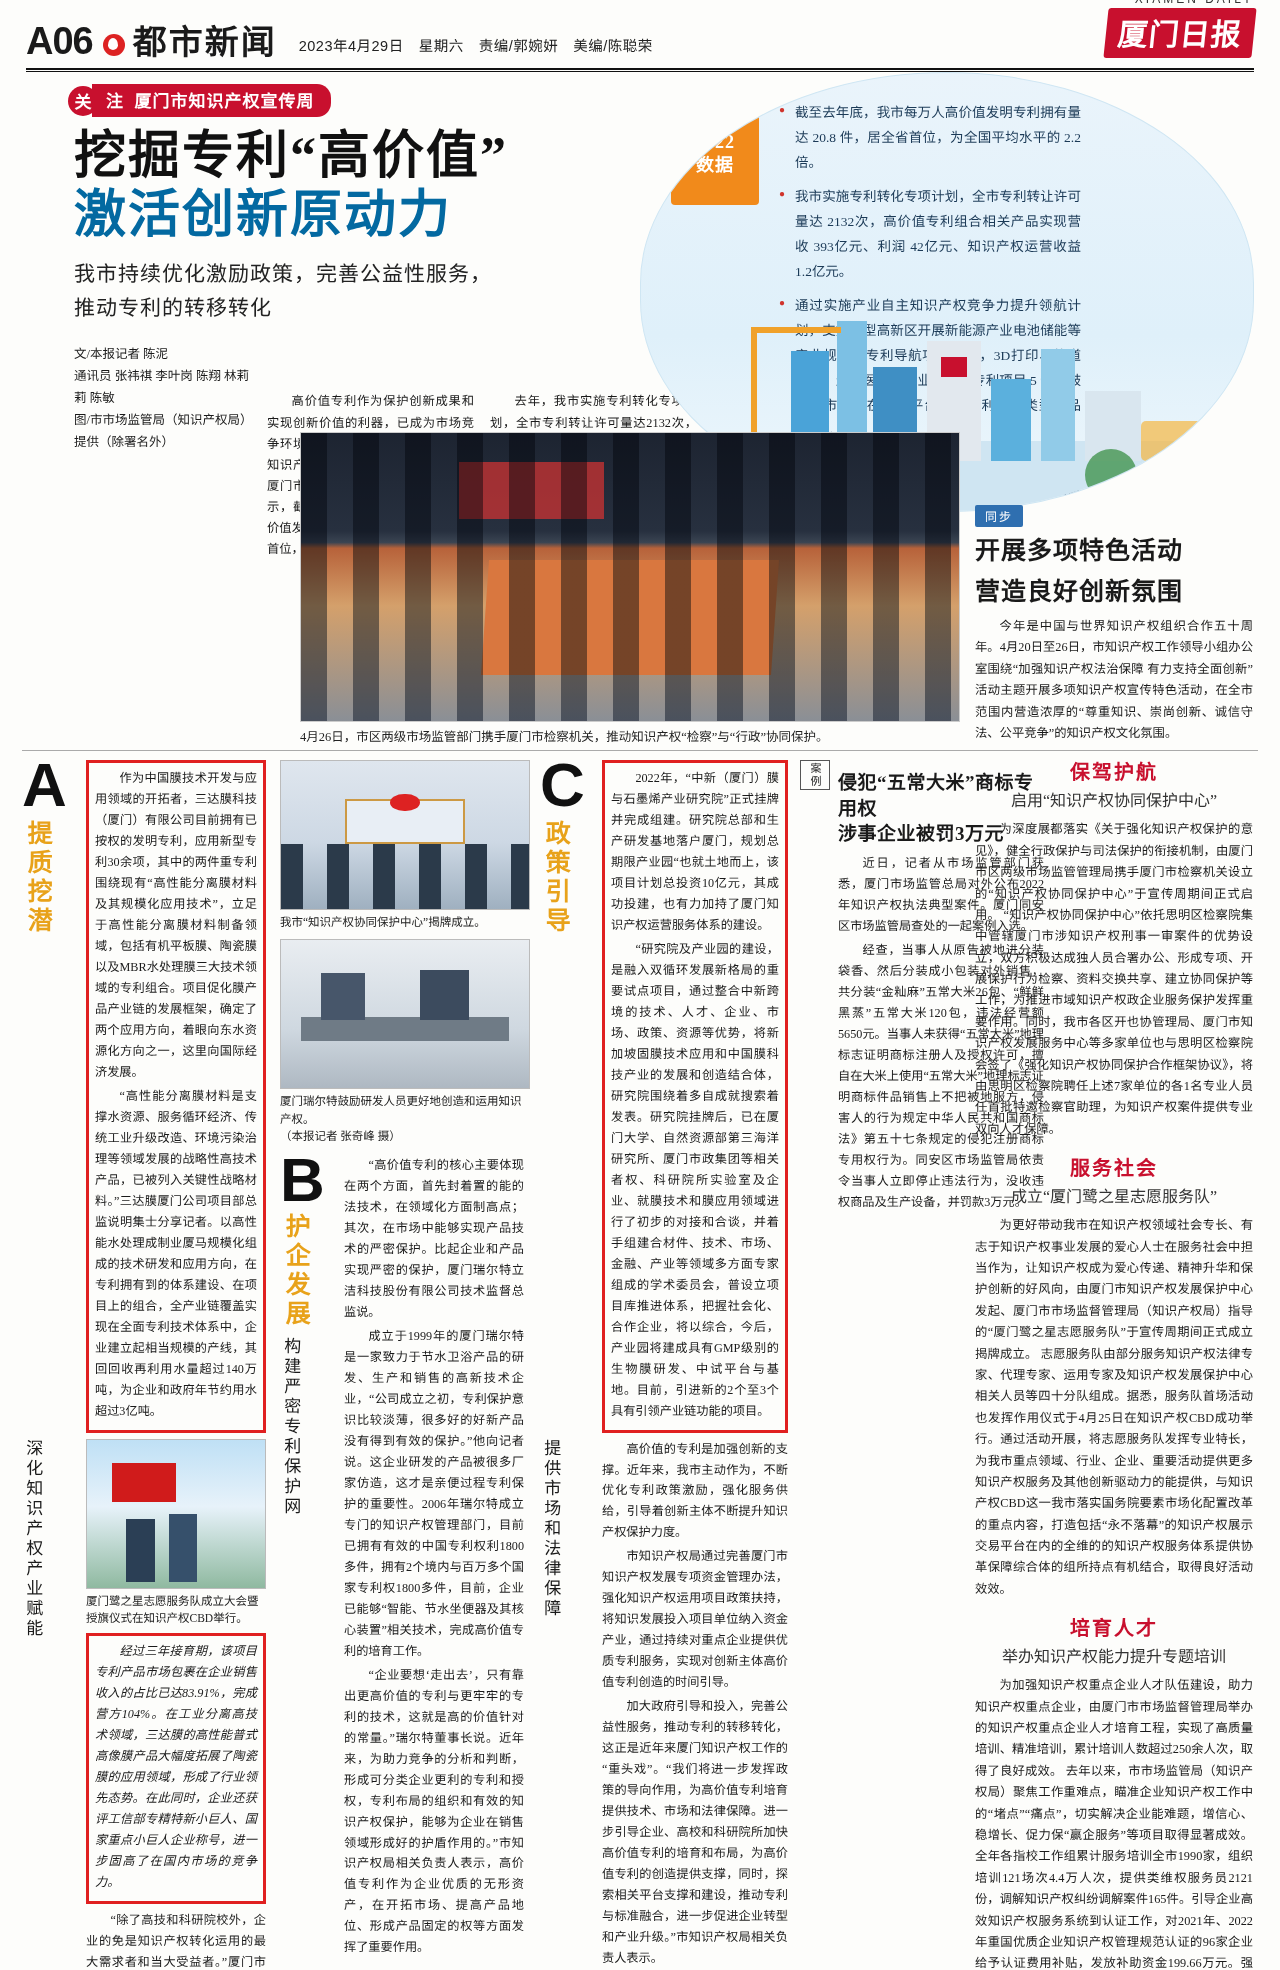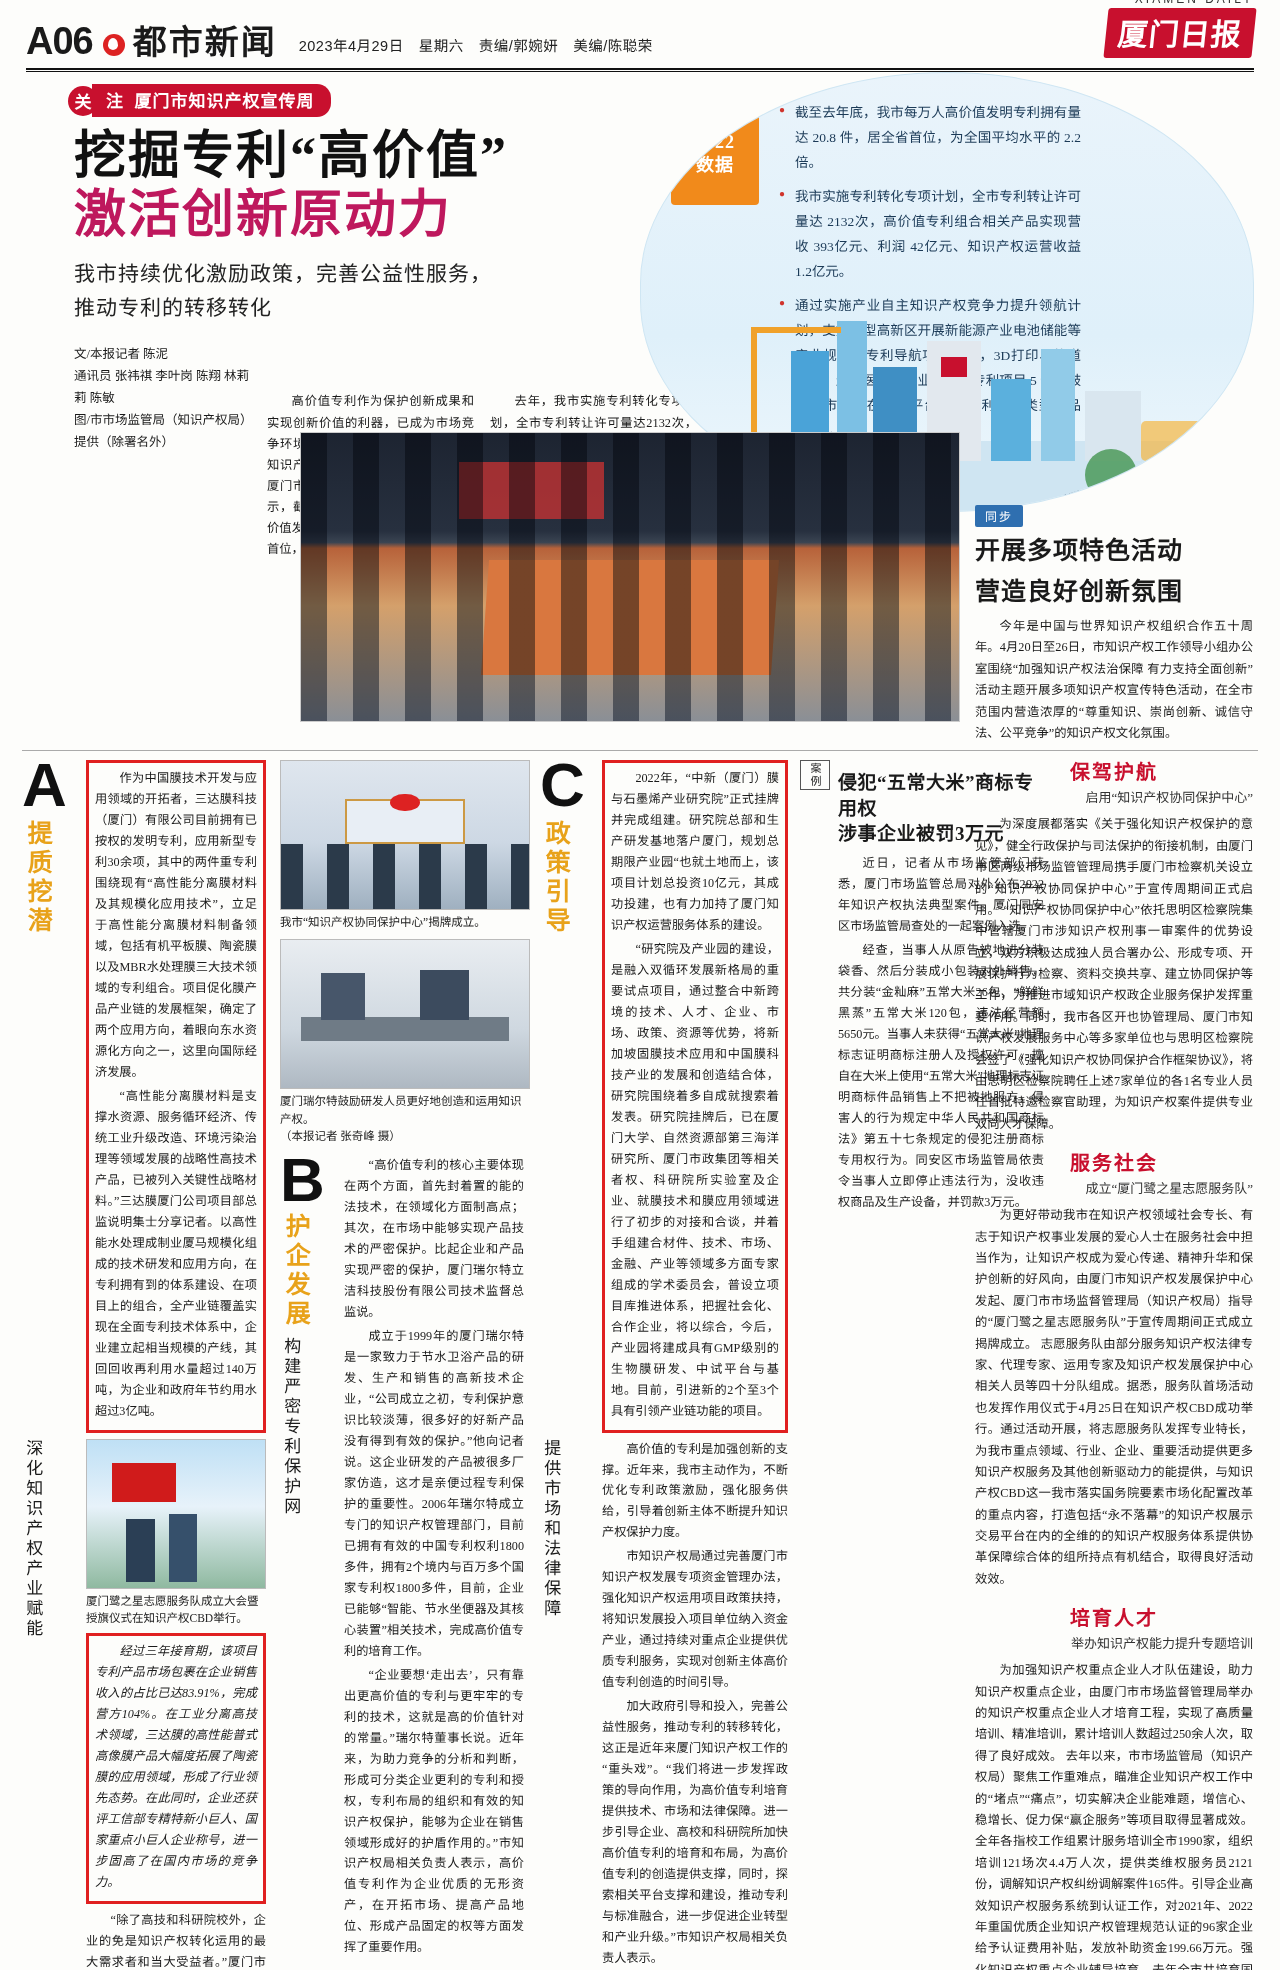--- a/index.html
+++ b/index.html
@@ -32,21 +32,21 @@
   
   .kicker { display:flex; align-items:center; margin:12px 0 0 46px; }
   .kicker-badge { width:30px; height:30px; border-radius:50%; background:#c8102e; color:#fff;
     font-size:17px; font-weight:bold; display:flex; align-items:center; justify-content:center; }
   .kicker-tag { background:#c8102e; color:#fff; font-size:17px; font-weight:bold; padding:3px 16px 5px 14px;
     border-radius:0 14px 14px 0; margin-left:-6px; letter-spacing:1px; }
 
   
   .headline-wrap { margin:10px 0 0 52px; width:600px; }
   .hl1 { font-size:52px; font-weight:bold; letter-spacing:2px; line-height:1.12; color:#111; }
-  .hl2 { font-size:52px; font-weight:bold; letter-spacing:2px; line-height:1.15; color:#be185d; }
+  .hl2 { font-size:52px; font-weight:bold; letter-spacing:2px; line-height:1.15; color:#0369a1; }
   .subhl { font-size:21px; line-height:1.5; margin-top:14px; letter-spacing:1px; color:#222; }
 
   
   .byline { margin:20px 0 0 52px; width:175px; font-size:12.5px; line-height:1.75; }
 
   
   .lead-cols { display:flex; margin:6px 0 0 52px; width:620px; gap:16px; }
   .lead-col { width:auto; flex:1; font-size:12.3px; line-height:1.72; text-align:justify; }
   .lead-col p { margin:0 0 2px 0; text-indent:2em; }
 
@@ -70,21 +70,21 @@
   .main-photo { position:absolute; left:300px; top:432px; width:660px; height:290px; border:1px solid #ccc; overflow:hidden; background:#2b2f3a; }
   .photo-cap { position:absolute; left:300px; top:726px; width:660px; font-size:12.5px; color:#222; }
 
   
   .sync-col { position:absolute; left:975px; top:505px; width:278px; }
   .sync-tag { display:inline-block; background:#2f6fb0; color:#fff; font-size:12px; padding:2px 10px; border-radius:2px; letter-spacing:2px; }
   .sync-h1 { font-size:25px; font-weight:bold; line-height:1.3; margin-top:8px; letter-spacing:1px; }
   .sync-body { font-size:12.3px; line-height:1.74; text-align:justify; margin-top:8px; }
   .sync-body p { margin:0 0 3px 0; text-indent:2em; }
   .sub-h { text-align:center; font-size:20px; font-weight:bold; color:#c8102e; margin:12px 0 2px 0; letter-spacing:2px; }
-  .sub-sh { text-align:right; font-size:13px; color:#333; margin-bottom:6px; }
+  .sub-sh { text-align:center; font-size:16px; color:#333; margin-bottom:6px; }
 
   
   .divider-h { position:absolute; left:22px; top:750px; width:1236px; border-top:1px solid #aaa; }
   .lower { position:absolute; left:22px; top:760px; width:1236px; height:1200px; display:flex; gap:10px; }
 
   .colA { width:248px; position:relative; }
   .colB { width:250px; position:relative; }
   .colC { width:250px; position:relative; }
   .colD { width:250px; position:relative; }
 
@@ -206,20 +206,21 @@
     </svg>
   </div>
 
   <div class="main-photo">
     <div class="meeting-img">
       <div class="screen"></div>
       <div class="table"></div>
       <div class="people"></div>
     </div>
   </div>
+  <div class="photo-cap">4月26日，市区两级市场监管部门携手厦门市检察机关，推动知识产权“检察”与“行政”协同保护。</div>
 
   <div class="sync-col">
     <div class="sync-tag">同步</div>
     <div class="sync-h1">开展多项特色活动</div>
     <div class="sync-h1">营造良好创新氛围</div>
     <div class="sync-body">
       <p>今年是中国与世界知识产权组织合作五十周年。4月20日至26日，市知识产权工作领导小组办公室围绕“加强知识产权法治保障 有力支持全面创新”活动主题开展多项知识产权宣传特色活动，在全市范围内营造浓厚的“尊重知识、崇尚创新、诚信守法、公平竞争”的知识产权文化氛围。</p>
     </div>
 
     <div class="sub-h">保驾护航</div>

